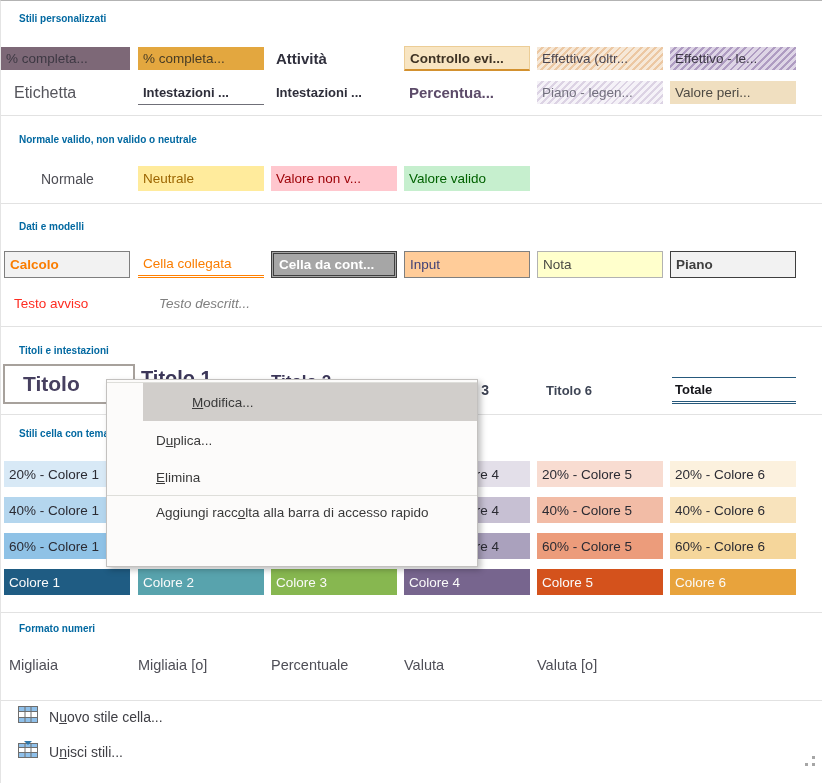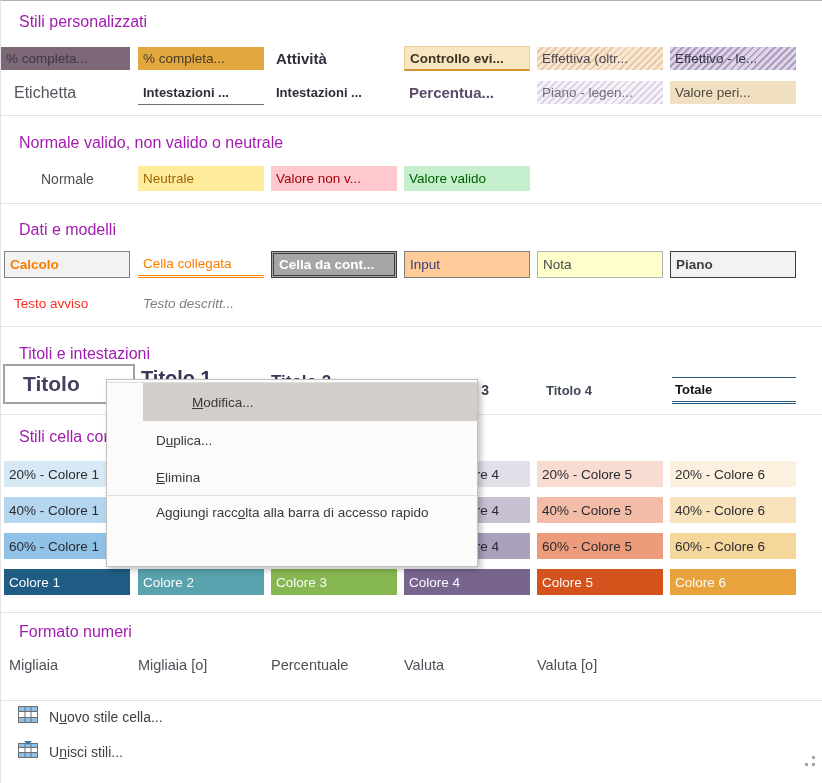--- a/index.html
+++ b/index.html
@@ -1,21 +1,21 @@
 <!DOCTYPE html>
 <html><head>
 <meta charset="utf-8">
 <style>
   * { margin:0; padding:0; box-sizing:border-box; }
   body { background:#fff; font-family:"Liberation Sans","DejaVu Sans",sans-serif; }
   #app { position:relative; width:822px; height:783px; background:#ffffff;
          border-top:1px solid #b3b3b3; border-left:1px solid #e4e4e4; overflow:hidden; }
   .notch { position:absolute; left:94px; top:0; width:40px; height:1px; background:#fff; }
   .sep { position:absolute; left:0; width:822px; height:1px; background:#e2e2e2; }
-  .sec-h { position:absolute; left:18px; font-size:16px; font-weight:400; color:#a21caf; white-space:nowrap; }
+  .sec-h { position:absolute; left:18px; font-size:10px; font-weight:700; color:#0369a1; white-space:nowrap; }
 
   .tile { position:absolute; width:126px; height:23px; display:flex; align-items:center;
           padding:0 5px; font-size:13.5px; white-space:nowrap; overflow:hidden; }
   .c1{left:3px}.c2{left:137px}.c3{left:270px}.c4{left:403px}.c5{left:536px}.c6{left:669px}
 
   
   .pct-purple { background:#7d6877; color:#3d3843; }
   .pct-orange { background:#e3a73f; color:#473b25; }
   .plain-bold { font-weight:700; font-size:15px; color:#30303d; background:transparent; }
   .ctrl { background:#f8e5c2; color:#3e3223; font-weight:700; border:1px solid #eccd96; border-bottom:2px solid #d3912f; height:25px; }
@@ -37,21 +37,21 @@
 
   
   .dm { height:27px; }
   .calcolo { background:#f2f2f2; color:#fa7d00; font-weight:700; border:1px solid #7f7f7f; }
   .collegata { color:#fa7d00; border-bottom:3px double #ff8001; }
   .dacont { background:#a6a6a6; color:#ffffff; font-weight:700; border:3px double #3f3f3f; }
   .input { background:#ffcc99; color:#3f3f76; border:1px solid #7f7f7f; }
   .nota { background:#ffffcc; color:#4a4a44; border:1px solid #b2b2b2; }
   .output { background:#f2f2f2; color:#3f3f3f; font-weight:700; border:1px solid #3f3f3f; }
   .avviso { color:#fe2c21; }
-  .descr { color:#7f7f7f; font-style:italic; }
+  .descr { color:#7f7f7f; font-style:italic;margin-left:16px; }
 
   
   .titolo-box { position:absolute; left:2px; top:363px; width:132px; height:40px;
                 border:2px solid #a7a19c; background:#fff; display:flex; align-items:center; padding-left:18px;
                 font-size:21px; font-weight:600; color:#474060; }
   .titolo1 { position:absolute; left:140px; top:366px; font-size:20px; font-weight:700; color:#3c3759; }
   .titolo2 { position:absolute; left:270px; top:371px; font-size:17px; font-weight:700; color:#3c3759; }
   .titolo3 { position:absolute; left:400px; top:381px; width:88px; text-align:right; font-size:14px; font-weight:700; color:#3c4152; }
   .titolo4 { position:absolute; left:545px; top:382px; font-size:13px; font-weight:700; color:#3f4656; }
   .totale  { position:absolute; left:671px; top:376px; width:124px; height:27px; display:flex; align-items:center;
@@ -126,21 +126,21 @@
   <div class="tile c6 dm output" style="top:250px">Piano</div>
   <div class="tile c1 avviso" style="top:291px;left:8px">Testo avviso</div>
   <div class="tile c2 descr" style="top:291px">Testo descritt...</div>
   <div class="sep" style="top:325px"></div>
 
   <div class="sec-h" style="top:344px">Titoli e intestazioni</div>
   <div class="titolo-box">Titolo</div>
   <div class="titolo1">Titolo 1</div>
   <div class="titolo2">Titolo 2</div>
   <div class="titolo3">Titolo 3</div>
-  <div class="titolo4">Titolo 4</div>
+  <div class="titolo4">Titolo 6</div>
   <div class="totale">Totale</div>
   <div class="sep" style="top:413px"></div>
 
   <div class="sec-h" style="top:427px">Stili cella con tema</div>
   <div class="tile c1 th t-dark b20c1" style="top:460px">20% - Colore 1</div>
   <div class="tile c2 th t-dark b20c2" style="top:460px">20% - Colore 2</div>
   <div class="tile c3 th t-dark b20c3" style="top:460px">20% - Colore 3</div>
   <div class="tile c4 th t-dark b20c4" style="top:460px">20% - Colore 4</div>
   <div class="tile c5 th t-dark b20c5" style="top:460px">20% - Colore 5</div>
   <div class="tile c6 th t-dark b20c6" style="top:460px">20% - Colore 6</div>

